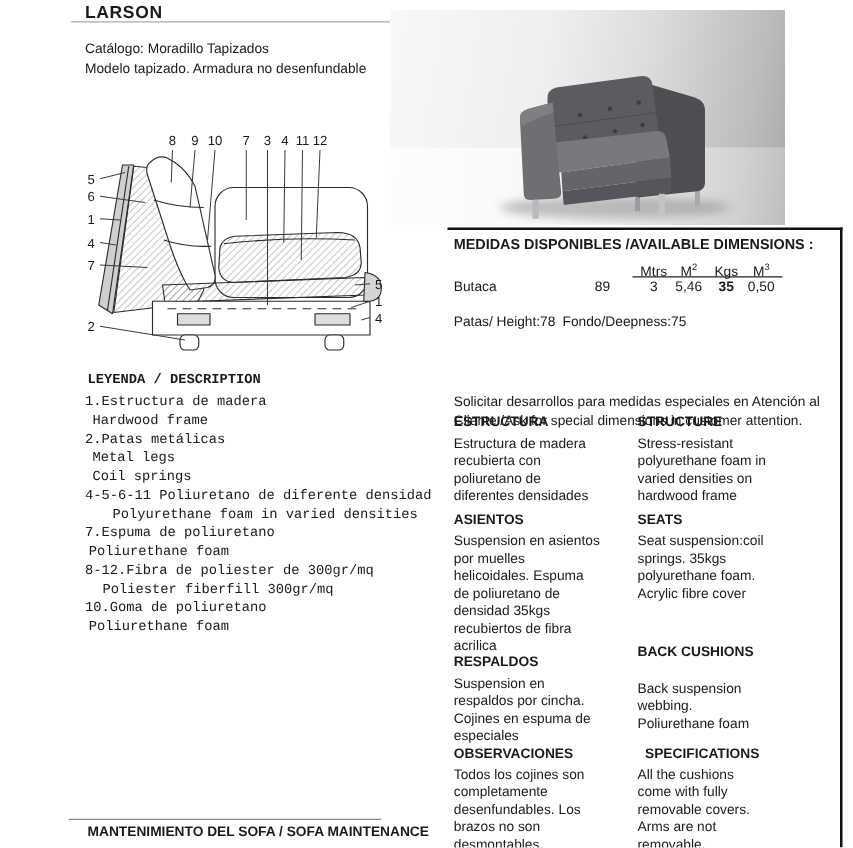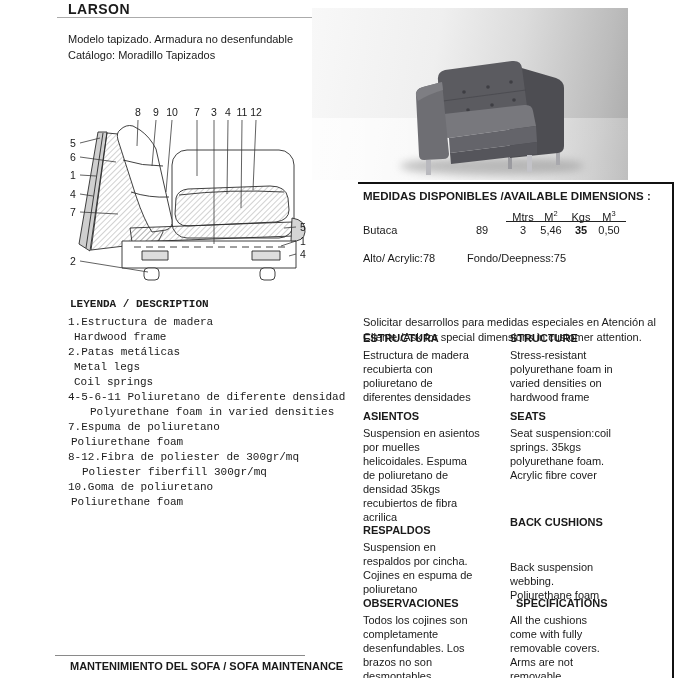--- a/index.html
+++ b/index.html
@@ -41,35 +41,35 @@
   .c-m3{left:592px;width:34px;}
   .head-underline{left:506px;top:221px;width:120px;height:1px;background:#222;}
   .rowy{top:223px;}
   .v-name{left:363px;text-align:center;}
   .v-width{left:466px;width:32px;text-align:center;}
   .v-mtrs{left:505px;width:36px;text-align:center;}
   .v-m2{left:534px;width:34px;text-align:center;}
   .v-kgs{left:566px;width:30px;text-align:center;font-weight:bold;}
   .v-m3{left:592px;width:34px;text-align:center;}
   .alto{left:363px;top:251px;}
-  .fondo{left:467px;top:251px;}
+  .fondo{left:450px;top:251px;}
 
   .note{left:363px;top:291px;width:305px;margin-top:24px;}
 
   
   .spec{width:312px;}
   .spec .es{position:absolute;left:0;top:0;width:138px;}
   .spec .en{position:absolute;left:147px;top:0;width:150px;}
   .spec h4{margin:0 0 2px 0;font-size:11px;line-height:15px;}
   .spec p{margin:0;line-height:14px;}
   .s1{left:363px;top:331px;}
   .s2{left:363px;top:409px;}
   .s3{left:363px;top:515px;}
   .s3 .es{top:8px;}
-  .s3 .en p{margin-top:30px;}
+  .s3 .en p{margin-top:14px;}
   .s4{left:363px;top:596px;}
   .s4 .en h4{padding-left:6px;}
 
   
   .legend{left:68px;top:297px;width:300px;font-family:Liberation Mono, monospace;}
   .legend h3{margin:0 0 3px 2px;font-size:11px;line-height:15px;}
   .legend .li{line-height:15px;}
   .ind3{padding-left:3px;}
   .ind6{padding-left:6px;}
   .ind14{padding-left:14px;}
@@ -78,22 +78,22 @@
   
   .maint-rule{left:55px;top:655px;width:250px;height:1px;background:#8a8a8a;}
   .maint-heading{left:70px;top:659px;font-weight:bold;}
 </style>
 </head>
 <body>
 
 <div class="abs page-title">LARSON</div>
 <div class="abs title-rule"></div>
 <div class="abs catalog-block">
+  <div>Catálogo: Moradillo Tapizados</div>
   <div>Modelo tapizado. Armadura  no desenfundable</div>
-  <div>Catálogo: Moradillo Tapizados</div>
 </div>
 
 <svg class="abs diagram" viewBox="0 0 262 192">
   <defs>
     <pattern id="hatch" width="4" height="4" patternUnits="userSpaceOnUse" patternTransform="rotate(45)">
       <line x1="0" y1="0" x2="0" y2="4" stroke="#7a7a7a" stroke-width="0.7"></line>
     </pattern>
   </defs>
   <g stroke="#2b2b2b" stroke-width="0.9" fill="none" stroke-linejoin="round">
 
@@ -207,21 +207,21 @@
 <span class="abs colh c-m3"><span>M</span><sup>3</sup></span>
 <div class="abs head-underline"></div>
 
 <span class="abs rowy v-name">Butaca</span>
 <span class="abs rowy v-width">89</span>
 <span class="abs rowy v-mtrs">3</span>
 <span class="abs rowy v-m2">5,46</span>
 <span class="abs rowy v-kgs">35</span>
 <span class="abs rowy v-m3">0,50</span>
 
-<span class="abs alto">Alto/ Acrylic:78</span>
+<span class="abs alto">Patas/ Height:78</span>
 <span class="abs fondo">Fondo/Deepness:75</span>
 
 <div class="abs note pre">Solicitar desarrollos para medidas especiales en Atención al
 Cliente /Ask for special dimensions in customer attention.</div>
 
 <div class="abs spec s1">
   <div class="es">
     <h4>ESTRUCTURA</h4>
     <p class="pre">Estructura de madera
 recubierta con
@@ -256,21 +256,21 @@
 Acrylic fibre cover</p>
   </div>
 </div>
 
 <div class="abs spec s3">
   <div class="es">
     <h4>RESPALDOS</h4>
     <p class="pre">Suspension en
 respaldos por cincha.
 Cojines en espuma de
-poliuretano</p>
+especiales</p>
   </div>
   <div class="en">
     <h4>BACK CUSHIONS</h4>
     <p class="pre">Back suspension
 webbing.
 Poliurethane foam</p>
   </div>
 </div>
 
 <div class="abs spec s4">

